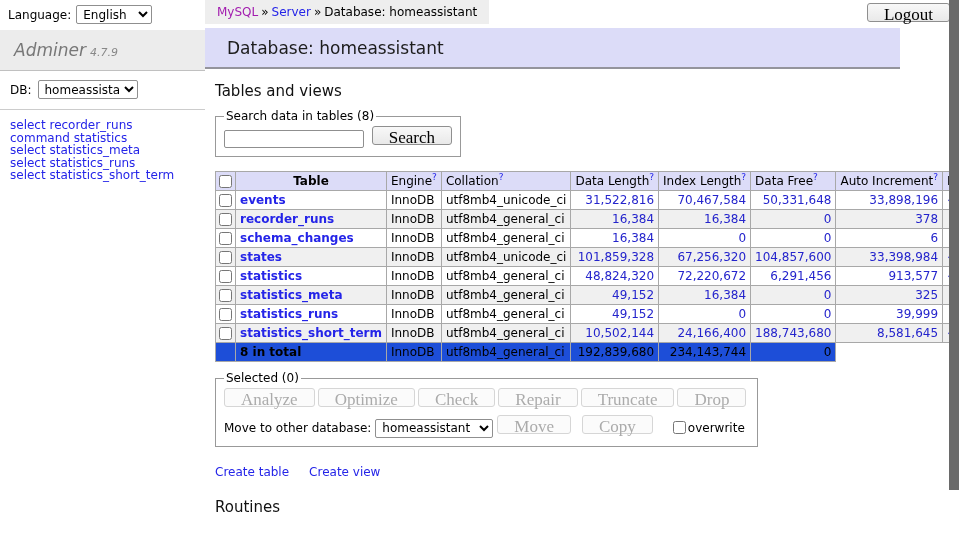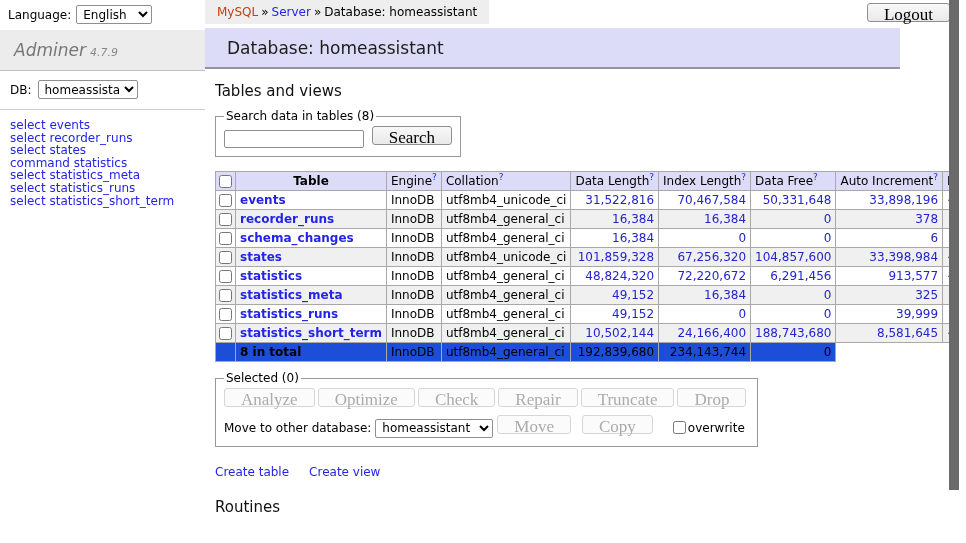--- a/index.html
+++ b/index.html
@@ -4,21 +4,21 @@
 <style>
   * { box-sizing: border-box; }
   html, body { margin:0; padding:0; }
   body {
     width: 966px; height: 543px; overflow: hidden; position: relative;
     background: #fff; color: #000;
     font-family: "DejaVu Sans", "Liberation Sans", sans-serif;
     font-size: 12px;
   }
   a { color: #2424e8; text-decoration: none; cursor: pointer; }
-  a.visited { color: #c2410c; }
+  a.visited { color: #a21caf; }
 
   
   .sidebar { position: absolute; left: 0; top: 0; width: 205px; }
   .lang-form { padding: 5px 8px 6px; white-space: nowrap; }
   .lang-form label { margin-right: 5px; }
   select {
     font-family: "DejaVu Sans", sans-serif; font-size: 12px;
     background: #fff; border: 1px solid #8f8f8f; border-radius: 2px;
     height: 19px; padding: 0 2px;
   }
@@ -106,23 +106,21 @@
 
 <div class="sidebar">
   <div class="lang-form">
     <label>Language:</label><select><option>English</option></select>
   </div>
   <h1 class="brand"><span>Adminer</span><span class="version">4.7.9</span></h1>
   <div class="db-form">
     <label>DB:</label><select><option>homeassistant</option></select>
   </div>
   <ul class="table-list">
-    <li><a>select events</a></li>
     <li><a>select recorder_runs</a></li>
-    <li><a>select states</a></li>
     <li><a>command statistics</a></li>
     <li><a>select statistics_meta</a></li>
     <li><a>select statistics_runs</a></li>
     <li><a>select statistics_short_term</a></li>
   </ul>
 </div>
 
 <div class="main">
   <span class="breadcrumb">
     <a class="visited">MySQL</a><span class="sep">»</span><a>Server</a><span class="sep">»</span><span>Database: homeassistant</span>

